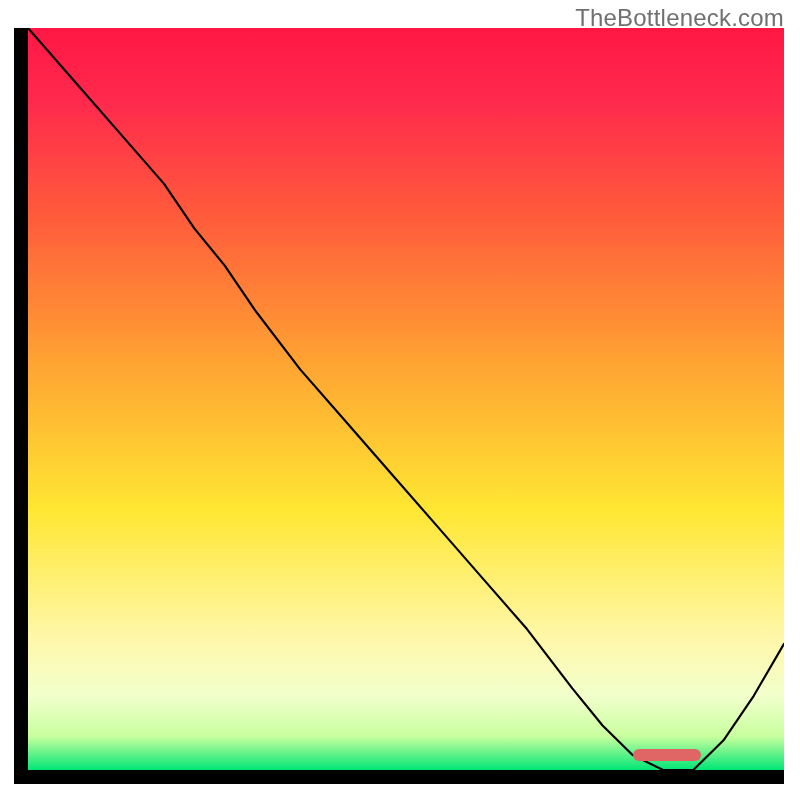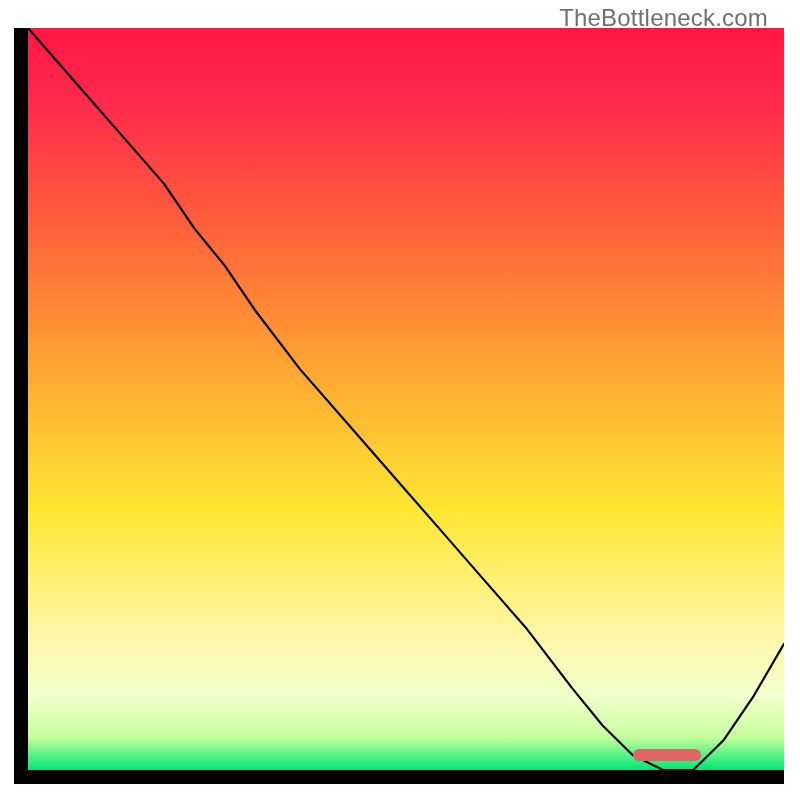--- a/index.html
+++ b/index.html
@@ -12,21 +12,21 @@
     overflow: hidden;
   }
   .stage {
     position: relative;
     width: 800px;
     height: 800px;
   }
   .watermark {
     position: absolute;
     top: 4px;
-    right: 32px;
+    right: 16px;
     color: #707070;
     font-size: 24px;
     font-weight: 400;
     letter-spacing: 0.2px;
     z-index: 10;
     text-align: right;
   }
   
   .plot-frame {
     position: absolute;

